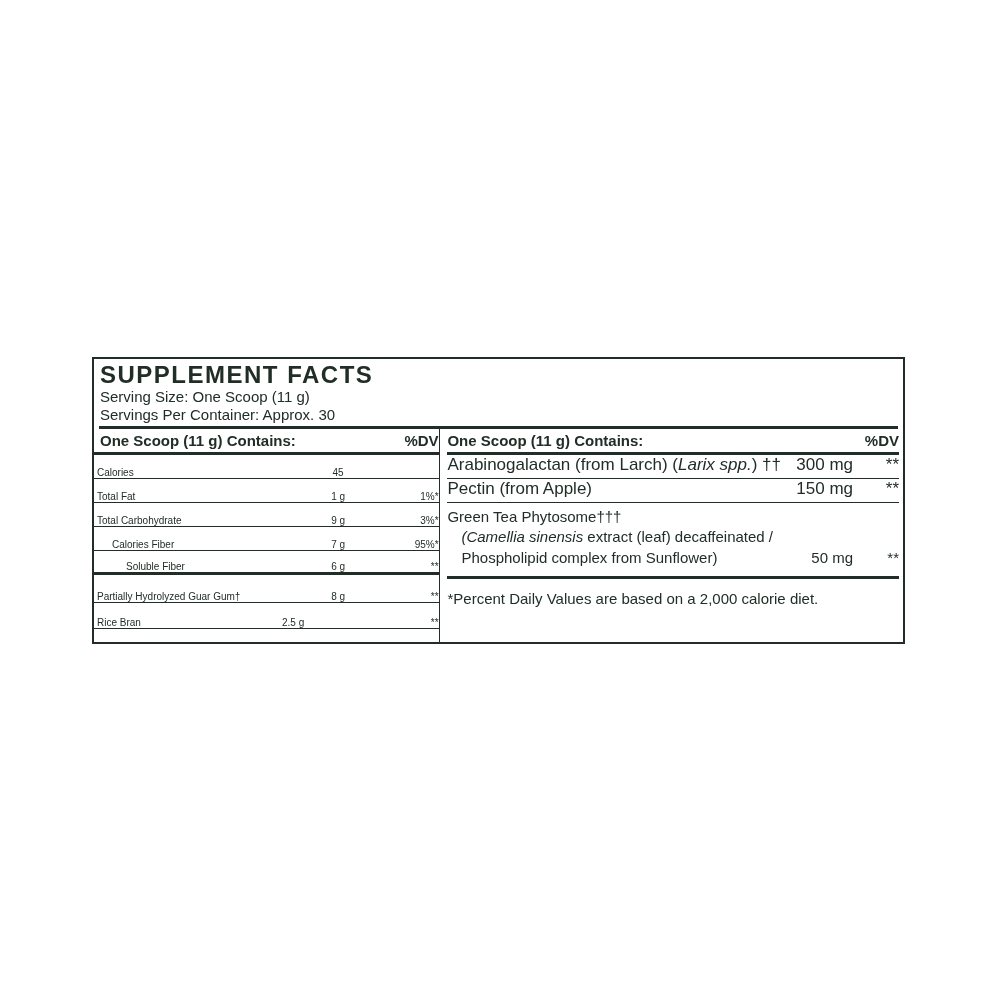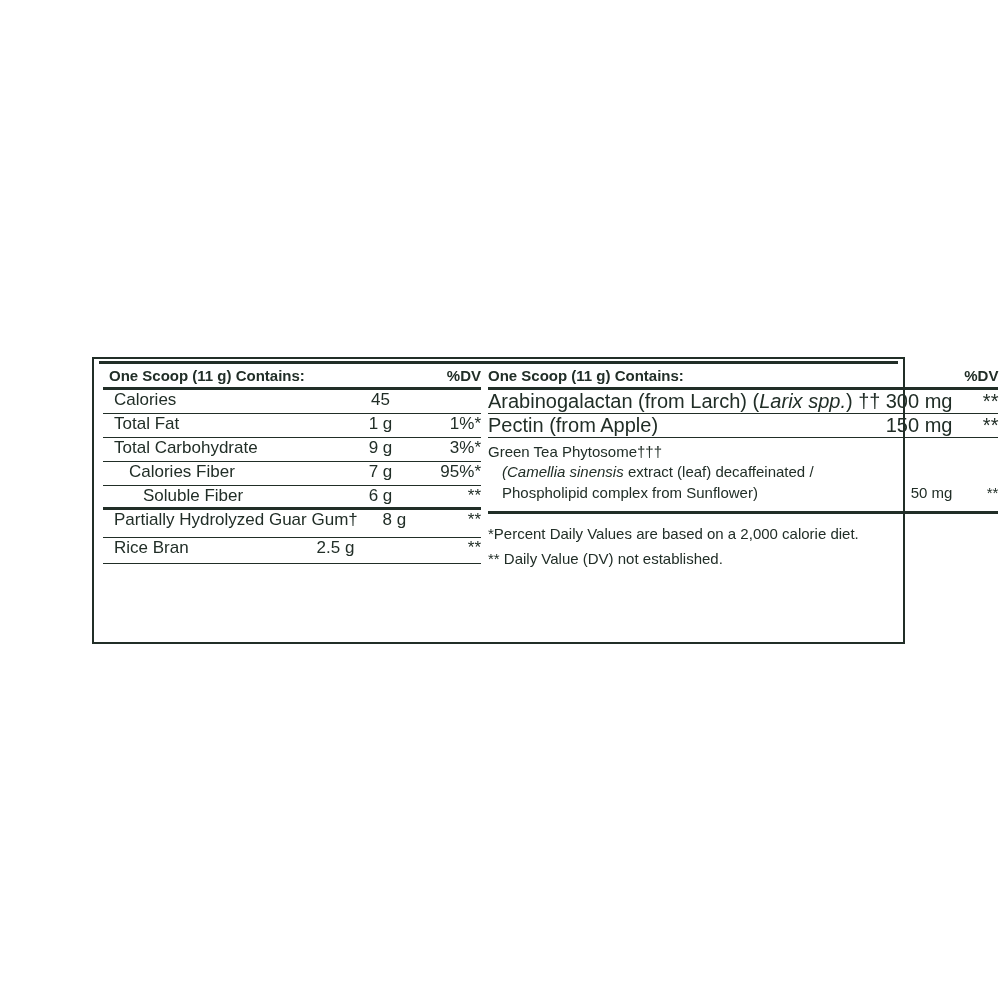--- a/index.html
+++ b/index.html
@@ -22,21 +22,21 @@
   .panel-head { padding: 3px 6px 0 6px; }
   .panel-title {
     font-size: 24px;
     font-weight: bold;
     letter-spacing: 1.5px;
     line-height: 26px;
     white-space: nowrap;
   }
   .serv-line { font-size: 15px; line-height: 18px; white-space: nowrap; }
   .head-rule { height: 3px; background: #212e27; margin: 2px 5px 0 5px; }
-  .cols { flex: 1; display: flex; min-height: 0; margin-left: 9px; }
+  .cols { flex: 1; display: flex; min-height: 0; }
   .col-left {
     width: 378px;
     display: flex; flex-direction: column;
   }
   .col-divider { width: 2px; background: #212e27; }
   .col-right {
     flex: 1;
     display: flex; flex-direction: column;
     padding: 0 4px 0 7px;
   }
@@ -44,57 +44,62 @@
     height: 26px;
     display: flex; align-items: center;
     border-bottom: 3px solid #212e27;
     font-weight: bold; font-size: 15px;
   }
   .col-left .col-header { padding: 0 0 0 6px; }
   .contains-label { flex: 1; white-space: nowrap; }
   .dv-head { text-align: right; white-space: nowrap; }
   .nrow {
     height: 24px;
-    display: flex; align-items: flex-start;
+    display: flex; align-items: flex-end;
     border-bottom: 1.5px solid #212e27;
-    font-size: 17px;
-    padding-left: 11px;
+    font-size: 10px;
+    padding-left: 3px;
   }
   .nrow.thick { border-bottom-width: 3px; }
   .nrow.tall { height: 28px; }
   .nrow.tall2 { height: 26px; border-bottom-width: 1.5px; gap: 45px; }
   .n-name { flex: 1; white-space: nowrap; }
   .ind1 { padding-left: 15px; }
   .ind2 { padding-left: 29px; }
   .n-amt { width: 85px; text-align: center; white-space: nowrap; }
   .n-dv { width: 58px; text-align: right; white-space: nowrap; }
   .irow {
     height: 24px;
     display: flex; align-items: flex-start;
     border-bottom: 1.5px solid #212e27;
-    font-size: 20px;
+    font-size: 17px;
   }
   .i-name { flex: 1; white-space: nowrap; }
   .i-amt { width: 72px; text-align: right; white-space: nowrap; }
   .i-dv { width: 46px; text-align: right; white-space: nowrap; }
   .it { font-style: italic; }
   .gt-block { border-bottom: 3px solid #212e27; padding: 3px 0 7px 0; font-size: 15px; }
   .gt-line1 { line-height: 21px; white-space: nowrap; }
   .gt-line2 { line-height: 20px; padding-left: 14px; white-space: nowrap; }
   .gt-line3 { line-height: 22px; display: flex; align-items: flex-end; }
   .gt-line3 .i-name { padding-left: 14px; }
   .footnotes { padding-top: 10px; font-size: 15px; }
   .footnote { line-height: 19px; margin-bottom: 6px; white-space: nowrap; }
   .spacer-bottom { flex: 1; }
 </style>
 </head>
 <body>
 
 <div class="panel">
 
+  <div class="panel-head">
+    <div class="panel-title">SUPPLEMENT FACTS</div>
+    <div class="serv-line">Serving Size: One Scoop (11 g)</div>
+    <div class="serv-line">Servings Per Container: Approx. 30</div>
+  </div>
 
   <div class="head-rule"></div>
 
   <div class="cols">
 
     <div class="col-left">
       <div class="col-header">
         <span class="contains-label">One Scoop (11 g) Contains:</span>
         <span class="dv-head">%DV</span>
       </div>
@@ -162,18 +167,17 @@
         <div class="gt-line2"><span class="it">(Camellia sinensis</span><span> extract (leaf) decaffeinated /</span></div>
         <div class="gt-line3">
           <span class="i-name">Phospholipid complex from Sunflower)</span>
           <span class="i-amt">50 mg</span>
           <span class="i-dv">**</span>
         </div>
       </div>
 
       <div class="footnotes">
         <div class="footnote">*Percent Daily Values are based on a 2,000 calorie diet.</div>
-        <div class="footnote">** Daily Value (DV) not established.</div>
       </div>
     </div>
 
   </div>
 </div>
 
 </body></html>

